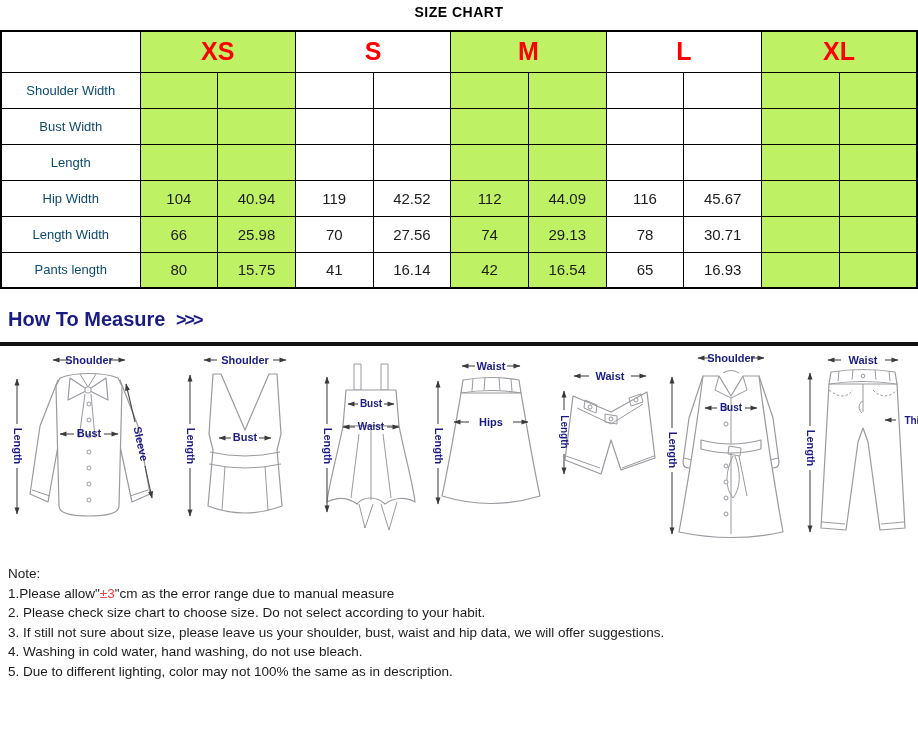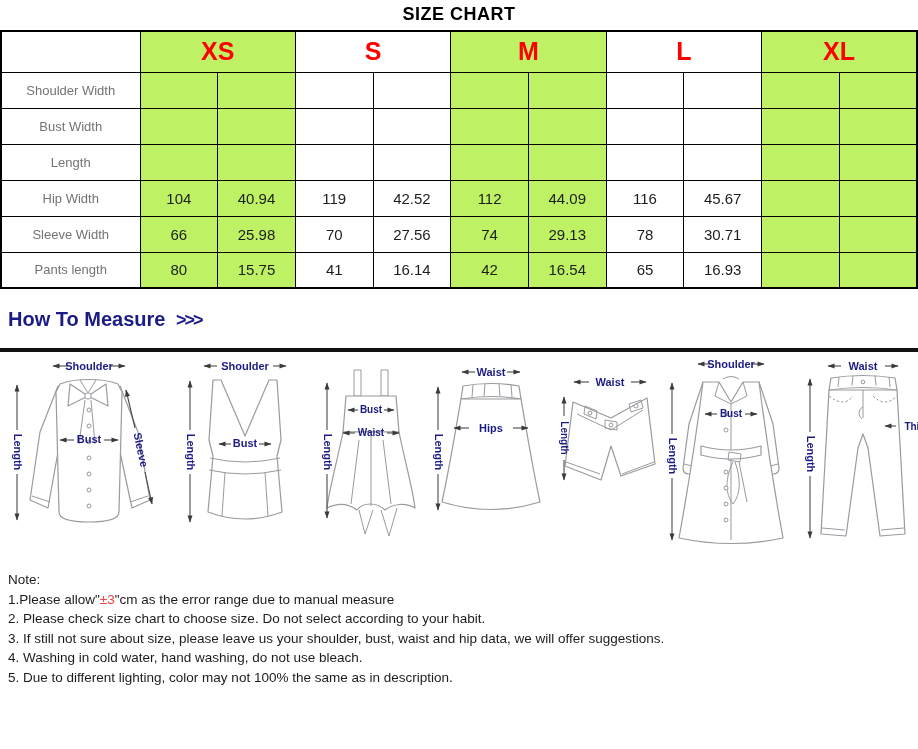--- a/index.html
+++ b/index.html
@@ -1,36 +1,36 @@
 <!DOCTYPE html>
 <html><head>
 <meta charset="utf-8">
 <style>
   * { box-sizing: border-box; margin: 0; padding: 0; }
   body { background: #fff; font-family: "Liberation Sans", sans-serif; }
   .page { width: 918px; height: 749px; background: #fff; overflow: hidden; position: relative; }
 
-  .title { text-align: center; font-size: 18px; font-weight: bold; color: #000;
+  .title { text-align: center; font-size: 14px; font-weight: bold; color: #000;
            padding-top: 4px; height: 30px; letter-spacing: 0.5px; }
 
   table.size-table { border-collapse: collapse; width: 918px; table-layout: fixed;
                      border: 2px solid #000; }
   table.size-table th, table.size-table td { border: 1px solid #000; text-align: center;
                      vertical-align: middle; padding: 0; overflow: hidden; }
   col.label-col { width: 139px; }
   tr.size-row { height: 41px; }
   th.size { font-size: 25px; font-weight: bold; color: #fe0000; }
   tr.unit-row { height: 36px; }
   th.unit { font-size: 13px; font-weight: bold; color: #111; }
   tbody tr { height: 36px; }
-  th.rowlabel { font-weight: normal; font-size: 13px; color: #737373; background: #fff; }
+  th.rowlabel { font-weight: normal; font-size: 13px; color: #0c4a6e; background: #fff; }
   td.cell { font-size: 15px; color: #1d1d1d; }
   .shade { background: #bef264; }
 
-  .measure-head { margin-top: 17px; border-bottom: 4px solid #121212; padding: 2px 0 17px 8px; }
+  .measure-head { margin-top: 17px; border-bottom: 4px solid #121212; padding: 2px 0 11px 8px; }
   .measure-title { color: #1b1b85; font-size: 20px; font-weight: bold; display: inline; }
   .measure-arrows { color: #1b1b85; font-size: 18px; font-weight: bold; display: inline;
                     letter-spacing: -2px; margin-left: 6px; }
 
   .garments { display: flex; width: 918px; height: 203px; align-items: flex-start; }
   svg.garment { flex: 0 0 auto; height: 200px; display: block; }
   .g-outline { fill: #fff; stroke: #9a9aa0; stroke-width: 1.2; stroke-linejoin: round; }
   .g-line { fill: none; stroke: #9a9aa0; stroke-width: 1; stroke-linejoin: round; }
   .g-dash  { fill: none; stroke: #9a9aa0; stroke-width: 1; stroke-dasharray: 2.5 2; }
   .g-dot   { fill: #fff; stroke: #9a9aa0; stroke-width: 1; }
@@ -120,21 +120,21 @@
           <td class="cell">119</td>
           <td class="cell">42.52</td>
           <td class="cell shade">112</td>
           <td class="cell shade">44.09</td>
           <td class="cell">116</td>
           <td class="cell">45.67</td>
           <td class="cell shade"></td>
           <td class="cell shade"></td>
         </tr>
         <tr>
-          <th class="rowlabel">Sleeve Width</th>
+          <th class="rowlabel">Length Width</th>
           <td class="cell shade">66</td>
           <td class="cell shade">25.98</td>
           <td class="cell">70</td>
           <td class="cell">27.56</td>
           <td class="cell shade">74</td>
           <td class="cell shade">29.13</td>
           <td class="cell">78</td>
           <td class="cell">30.71</td>
           <td class="cell shade"></td>
           <td class="cell shade"></td>

